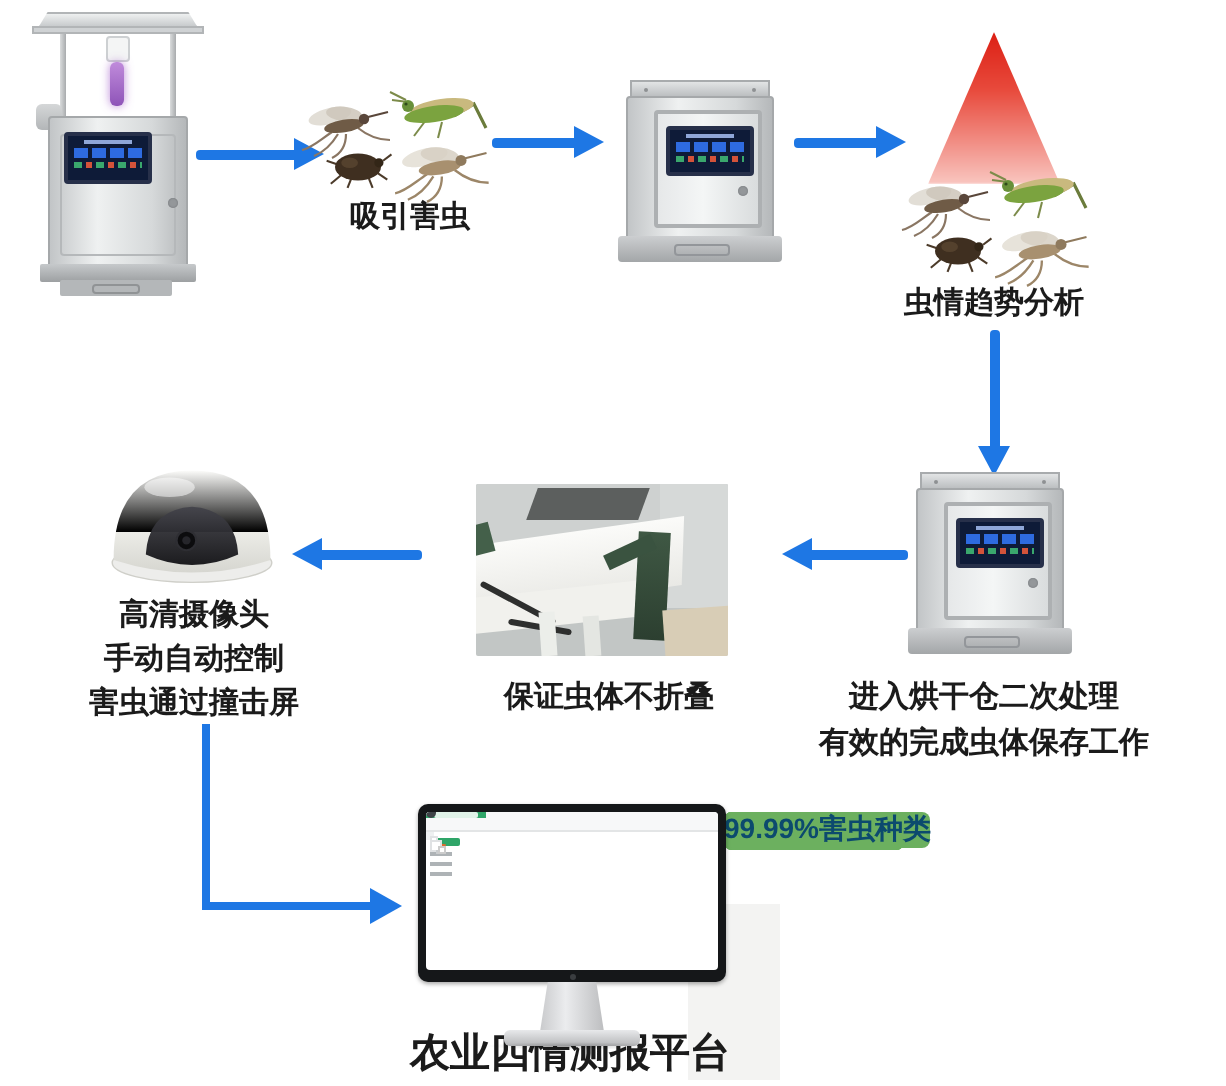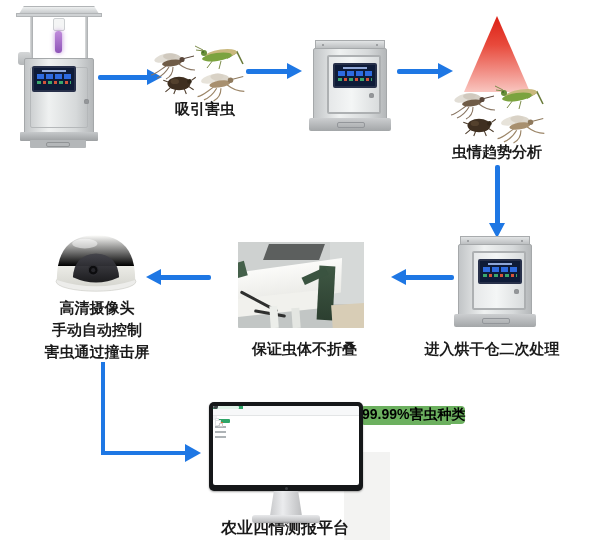--- a/index.html
+++ b/index.html
@@ -140,25 +140,25 @@
   .tg{position:static;width:6px;height:4px;border-radius:1px;}
   .tg.g{background:#44a36b;} .tg.o{background:#dc6a30;}
   .dpanel{position:static;flex:1;background:#fff;border:1px solid #e0e2e4;margin-top:2px;position:relative;padding:2px;}
   .dpanel .ln{width:40%;} .dpanel .ln.w{width:70%;} .dpanel .ln.n{width:25%;}
   .pager{position:absolute;left:3px;bottom:2px;display:flex;gap:2px;}
   .pg{position:static;width:4px;height:4px;background:#fff;border:1px solid #ccc;}
   .pg.on{background:#2fa568;border-color:#2fa568;}
 
   
   .features{left:362px;top:406px;display:grid;grid-template-columns:112px 113px;grid-auto-rows:25px;gap:5px 7px;}
-  .badge{position:static;background:var(--green);color:#000000;font-weight:bold;font-size:15px;
+  .badge{position:static;background:var(--green);color:#0c4a6e;font-weight:bold;font-size:15px;
          display:flex;align-items:center;justify-content:center;border-radius:4px;white-space:nowrap;}
   .badge.tight{font-size:14px;}
 
-  .platform-lbl{font-size:16px;}
+  .platform-lbl{font-size:20px;}
 </style>
 </head>
 <body>
 
 <div class="stage">
 
   <div class="m1">
     <div class="m1-roof"></div>
     <div class="m1-eave"></div>
     <div class="m1-post pl"></div>
@@ -340,20 +340,21 @@
             <i class="dr drc"></i>
         </div>
         <div class="handle"></div>
       </div>
     </div>
     <div class="cab-base"></div>
   </div>
 
   <div class="lbl" style="left:397px;top:337px;width:190px;">
     <div>进入烘干仓二次处理</div>
+    <div>有效的完成虫体保存工作</div>
   </div>
 
   <div class="arr l" style="left:391px;top:269px;width:63px;">
     <div class="sh"></div>
       <div class="hd"></div>
   </div>
 
   <div class="conv">
     <div class="cv-top"></div>
       <div class="cv-wall"></div>

